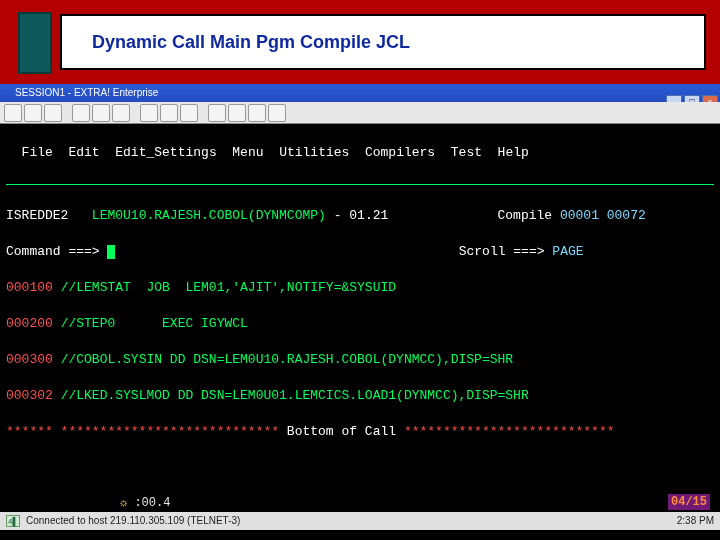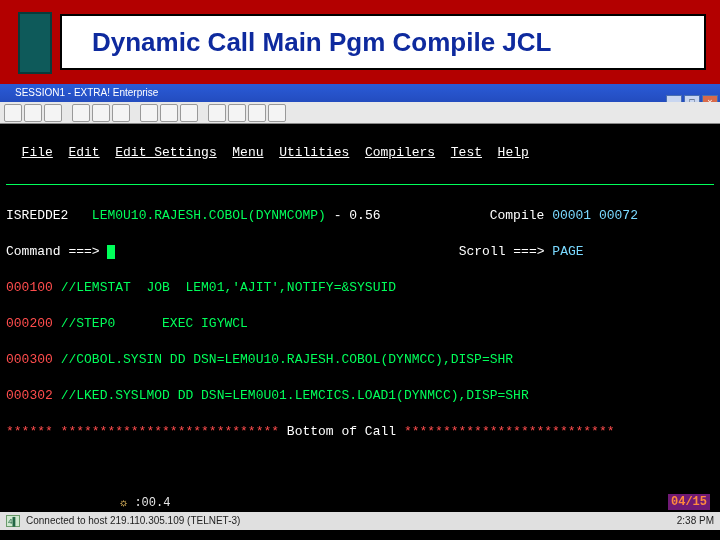--- a/index.html
+++ b/index.html
@@ -35,21 +35,21 @@
     right: 14px;
     height: 56px;
     background: #fff;
     border: 2px solid #000;
     display: flex;
     align-items: center;
     padding-left: 30px;
   }
   .title-bar h1 {
     margin: 0;
-    font-size: 26px;
+    font-size: 18px;
     font-weight: 700;
     color: #0e2a9e;
     font-family: Arial, sans-serif;
   }
   .win-titlebar {
     position: absolute;
     top: 84px; left: 0; right: 0;
     height: 35px;
     background: linear-gradient(#2a5bd7,#1d3ea8);
     color: #fff;
@@ -95,21 +95,21 @@
     position: absolute;
     top: 124px; left: 0; right: 0; bottom: 28px;
     background: #000;
     color: #00ff5a;
     font-family: "Courier New", monospace;
     font-size: 13px;
     line-height: 18px;
     white-space: pre;
     padding: 2px 6px;
   }
-  .menu-row span { text-decoration: underline; }
+  .menu-row span { }
   .green-underline {
     border-bottom: 1px solid #00ff5a;
     height: 3px;
     margin: 2px 0 4px 0;
   }
   .t-white { color: #ffffff; }
   .t-cyan { color: #7ad9ff; }
   .t-red { color: #ff4d4d; }
   .t-green { color: #00ff5a; }
   .cursor {
@@ -187,21 +187,21 @@
     <div class="tb-sep"></div>
     <div class="tb-btn"></div>
     <div class="tb-btn"></div>
     <div class="tb-btn"></div>
     <div class="tb-btn"></div>
   </div>
 
   <div class="term">
 <div class="menu-row t-white">  <span>File</span>  <span>Edit</span>  <span>Edit_Settings</span>  <span>Menu</span>  <span>Utilities</span>  <span>Compilers</span>  <span>Test</span>  <span>Help</span></div>
 <div class="green-underline"></div>
-<div><span class="t-white">ISREDDE2</span>   <span class="t-green">LEM0U10.RAJESH.COBOL(DYNMCOMP)</span> <span class="t-white">- 0.56</span>              <span class="t-white">Compile</span> <span class="t-cyan">00001 00072</span></div>
+<div><span class="t-white">ISREDDE2</span>   <span class="t-green">LEM0U10.RAJESH.COBOL(DYNMCOMP)</span> <span class="t-white">- 01.21</span>              <span class="t-white">Compile</span> <span class="t-cyan">00001 00072</span></div>
 <div><span class="t-white">Command ===&gt;</span> <span class="cursor"></span>                                            <span class="t-white">Scroll ===&gt;</span> <span class="t-cyan">PAGE</span></div>
 <div><span class="t-red">000100</span> <span class="t-green">//LEMSTAT  JOB  LEM01,'AJIT',NOTIFY=&amp;SYSUID</span></div>
 <div><span class="t-red">000200</span> <span class="t-green">//STEP0      EXEC IGYWCL</span></div>
 <div><span class="t-red">000300</span> <span class="t-green">//COBOL.SYSIN DD DSN=LEM0U10.RAJESH.COBOL(DYNMCC),DISP=SHR</span></div>
 <div><span class="t-red">000302</span> <span class="t-green">//LKED.SYSLMOD DD DSN=LEM0U01.LEMCICS.LOAD1(DYNMCC),DISP=SHR</span></div>
 <div><span class="t-red">****** ****************************</span><span class="t-white"> Bottom of Call </span><span class="t-red">***************************</span></div>
 
 
   </div>
 

